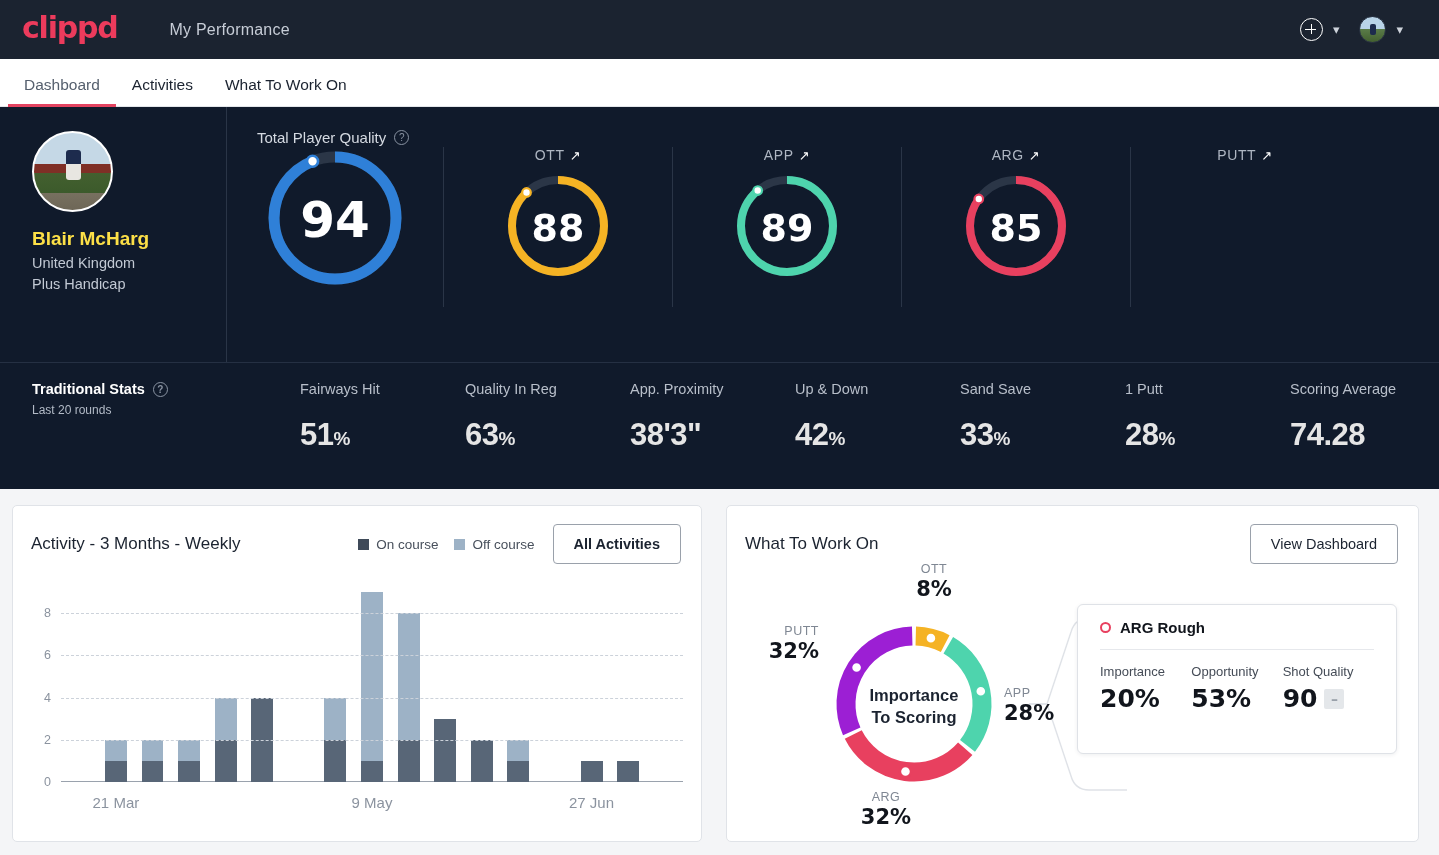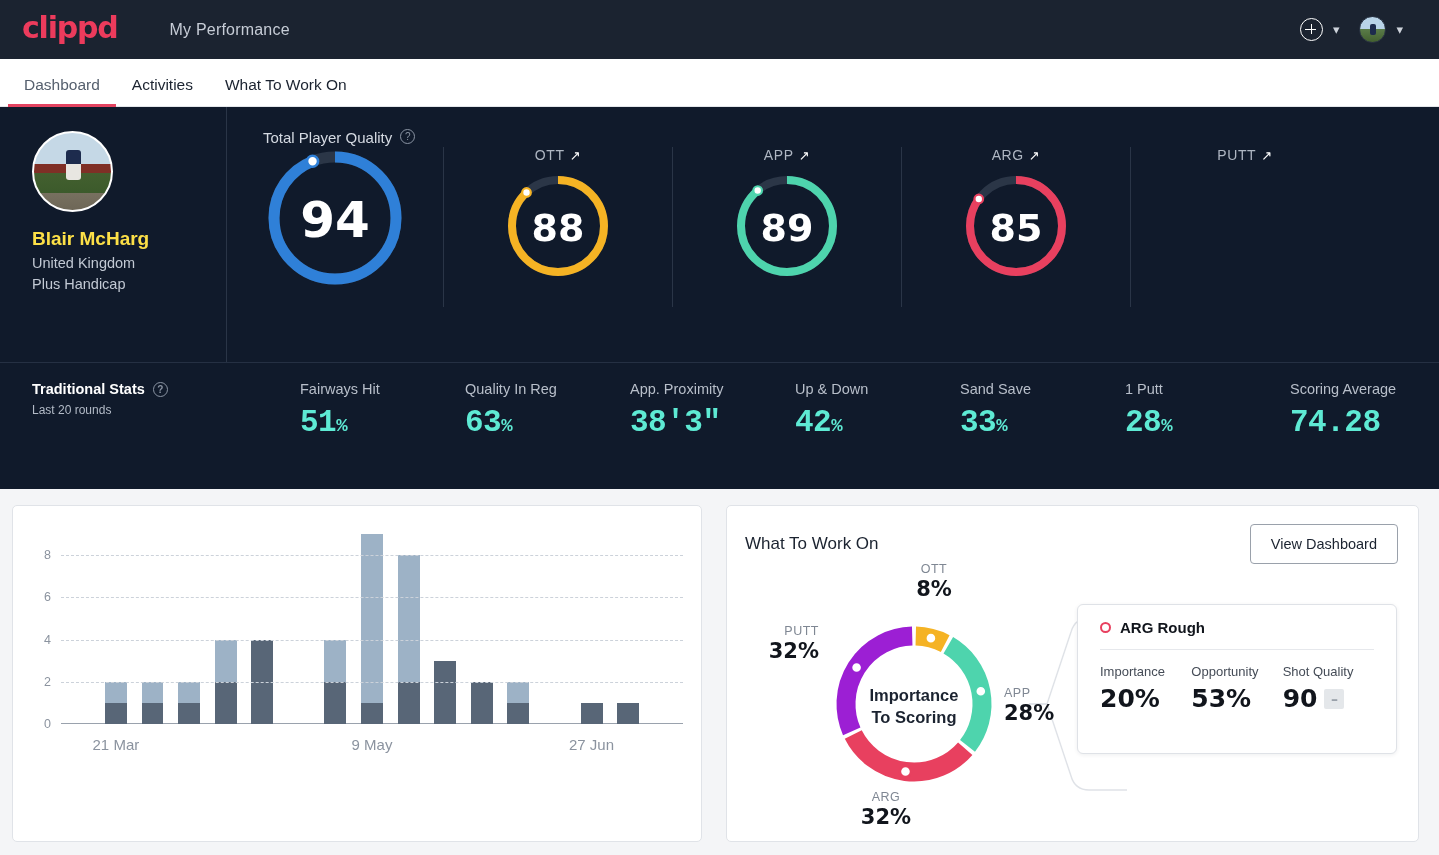--- a/index.html
+++ b/index.html
@@ -73,22 +73,22 @@
     content:""; position:absolute; left:50%; top:22%; width:15px; height:30px;
     margin-left:-7px;
     background:linear-gradient(#1d2b4d 0%, #1d2b4d 48%, #e8e6e1 48%, #e8e6e1 100%);
     border-radius:3px;
   }
   .pname { color:#fde047; font-size:19px; font-weight:700; margin-top:16px; }
   .pmeta { color:#c2c9d4; font-size:14.5px; margin-top:5px; }
 
   .gauges { flex:1; position:relative; padding-top:22px; border-left:1px solid #2a3547; }
   .tpq-label {
-    position:absolute; left:36px; top:22px; color:#d5dae2; font-size:15px;
-    display:flex; gap:8px;
+    position:absolute; left:30px; top:22px; color:#d5dae2; font-size:15px;
+    display:flex; align-items:center; gap:8px;
   }
   .qmark {
     width:15px; height:15px; border-radius:50%; border:1.3px solid #8a94a3;
     color:#8a94a3; font-size:10px; line-height:13px; text-align:center;
   }
   .gauge-row { display:flex; align-items:flex-start; height:200px; padding-top:18px; }
   .gauge-cell { position:relative; display:flex; flex-direction:column; align-items:center; }
   .gauge-cell.main { width:216px; }
   .gauge-cell.sub  { width:229px; border-left:1px solid #2a3547; height:160px; justify-content:flex-start;}
   .sub-label {
@@ -111,22 +111,22 @@
   }
   .trad-head { width:300px; flex:0 0 300px; padding-left:32px; }
   .trad-title {
     color:#ffffff; font-size:14.5px; font-weight:700; display:flex; align-items:center; gap:8px;
   }
   .trad-sub { color:#b3bbc7; font-size:12px; margin-top:6px; }
   .trad-stats { flex:1; display:flex; }
   .stat { width:165px; flex:0 0 165px; }
   .stat-label { color:#b8bfca; font-size:14.5px; }
   .stat-val {
-    color:#5eead4; font-weight:700; font-size:31px; margin-top:8px;
-    font-family:Liberation Mono, monospace; letter-spacing:-0.5px;
+    color:#e5e5e5; font-weight:700; font-size:31px; margin-top:20px;
+    font-family:Liberation Sans, sans-serif; letter-spacing:-0.5px;
   }
   .stat-val .unit { font-size:19px; font-weight:700; }
 
   
   .cards { display:flex; gap:24px; padding: 16px 18px 0 12px; }
   .card {
     background:#fff; border:1px solid #e0e3e8; border-radius:5px; position:relative;
   }
   .card-activity { width:690px; height:337px; }
   .card-wtwo { width:693px; height:337px; }
@@ -336,20 +336,34 @@
           <div class="stat-label">Scoring Average</div>
           <div class="stat-val"><span>74.28</span><span class="unit"></span></div>
         </div>
       </div>
     </div>
   </div>
 
   <div class="cards">
 
     <div class="card card-activity">
+      <div class="card-head">
+        <div class="card-title">Activity - 3 Months - Weekly</div>
+        <div class="legend">
+          <div class="legend-item">
+            <span class="swatch" style="background:#3f4a59"></span>
+            <span>On course</span>
+          </div>
+          <div class="legend-item">
+            <span class="swatch" style="background:#9db2c6"></span>
+            <span>Off course</span>
+          </div>
+        </div>
+        <button class="btn-outline">All Activities</button>
+      </div>
 
       <div class="chart">
         <div class="plot" id="plot">
           <div class="axisline"></div>
           <div class="bars" id="bars">
               <div class="bar-slot">
                 <div class="bar"></div>
               </div>
               <div class="bar-slot">
                 <div class="bar">

